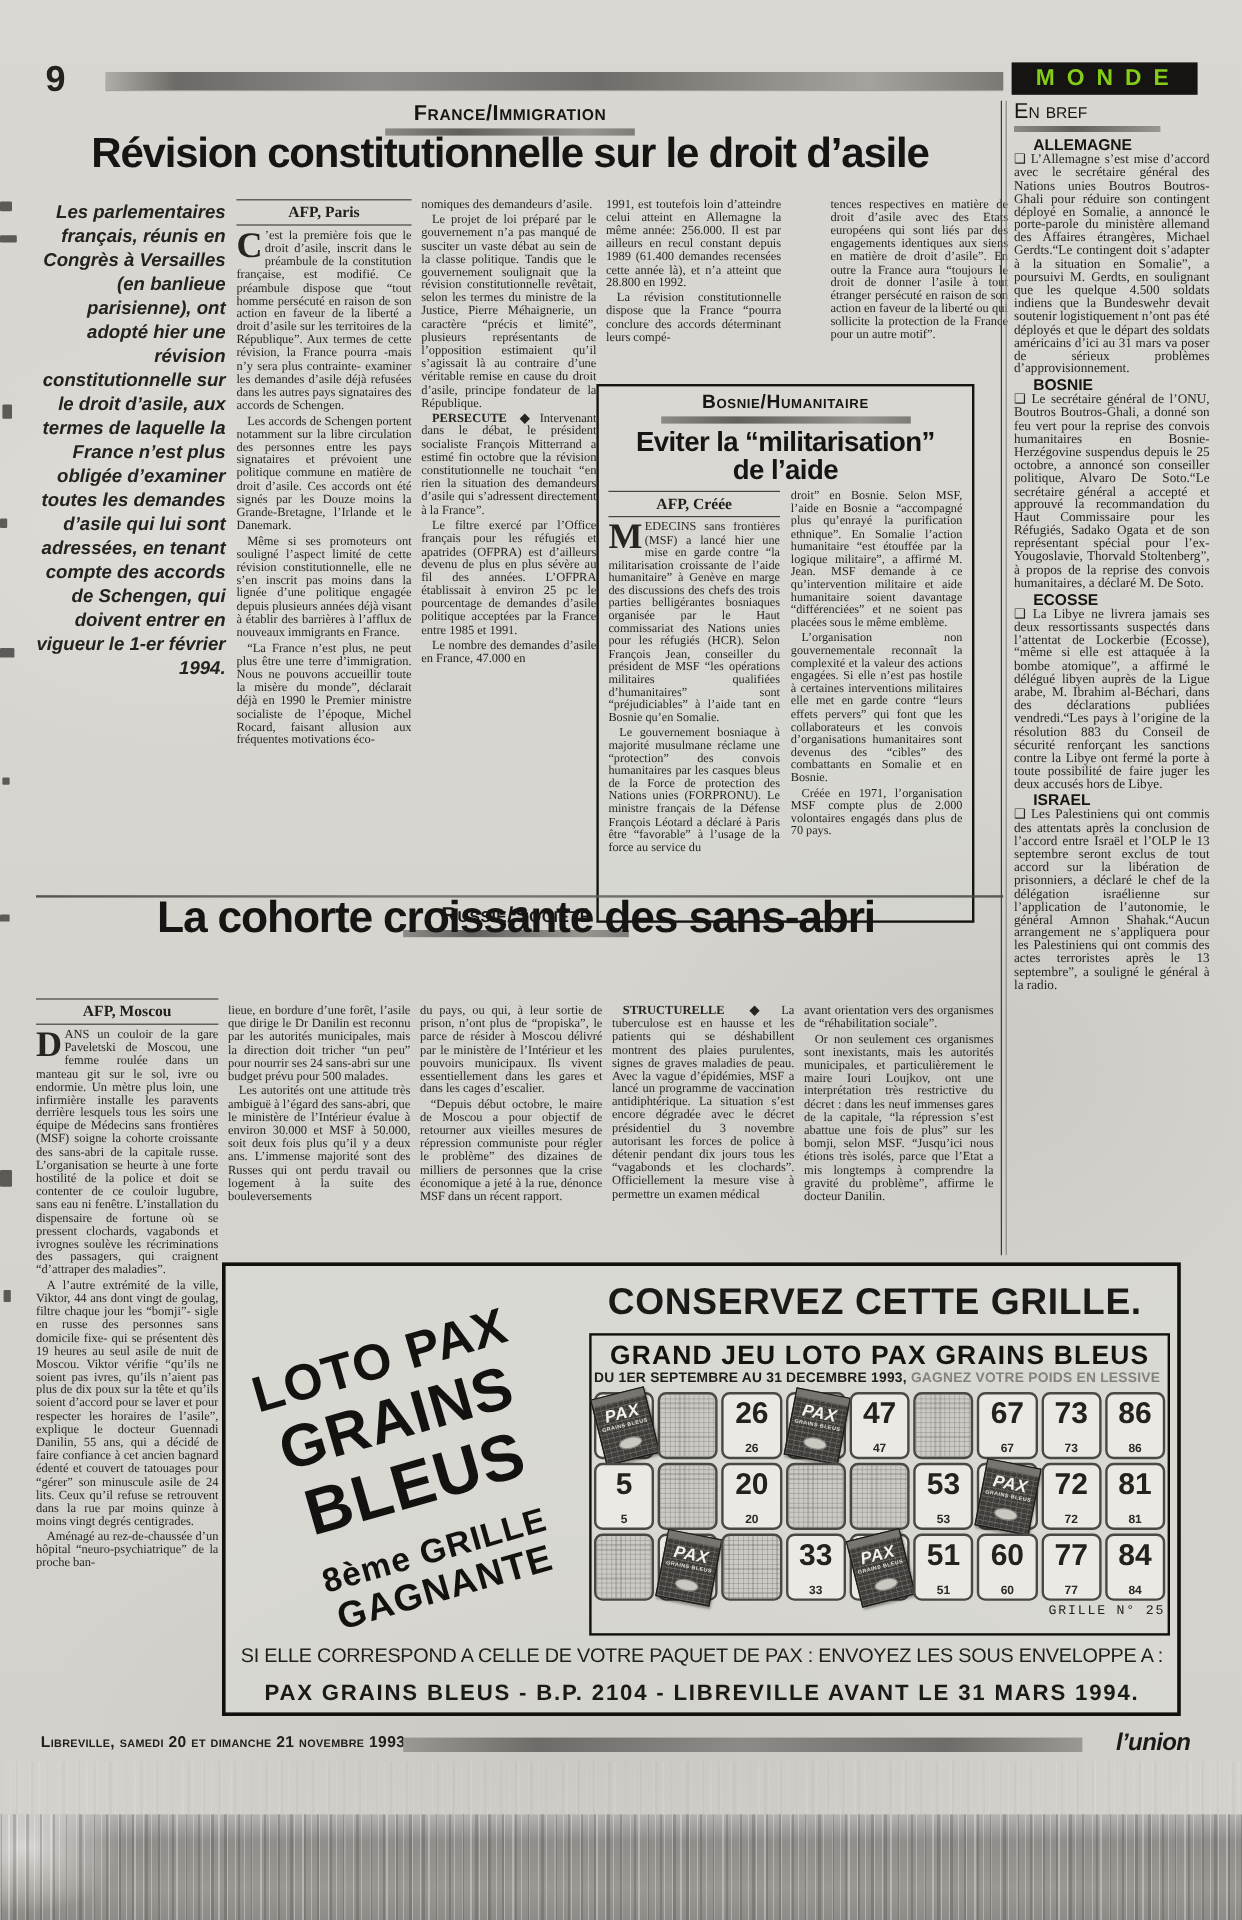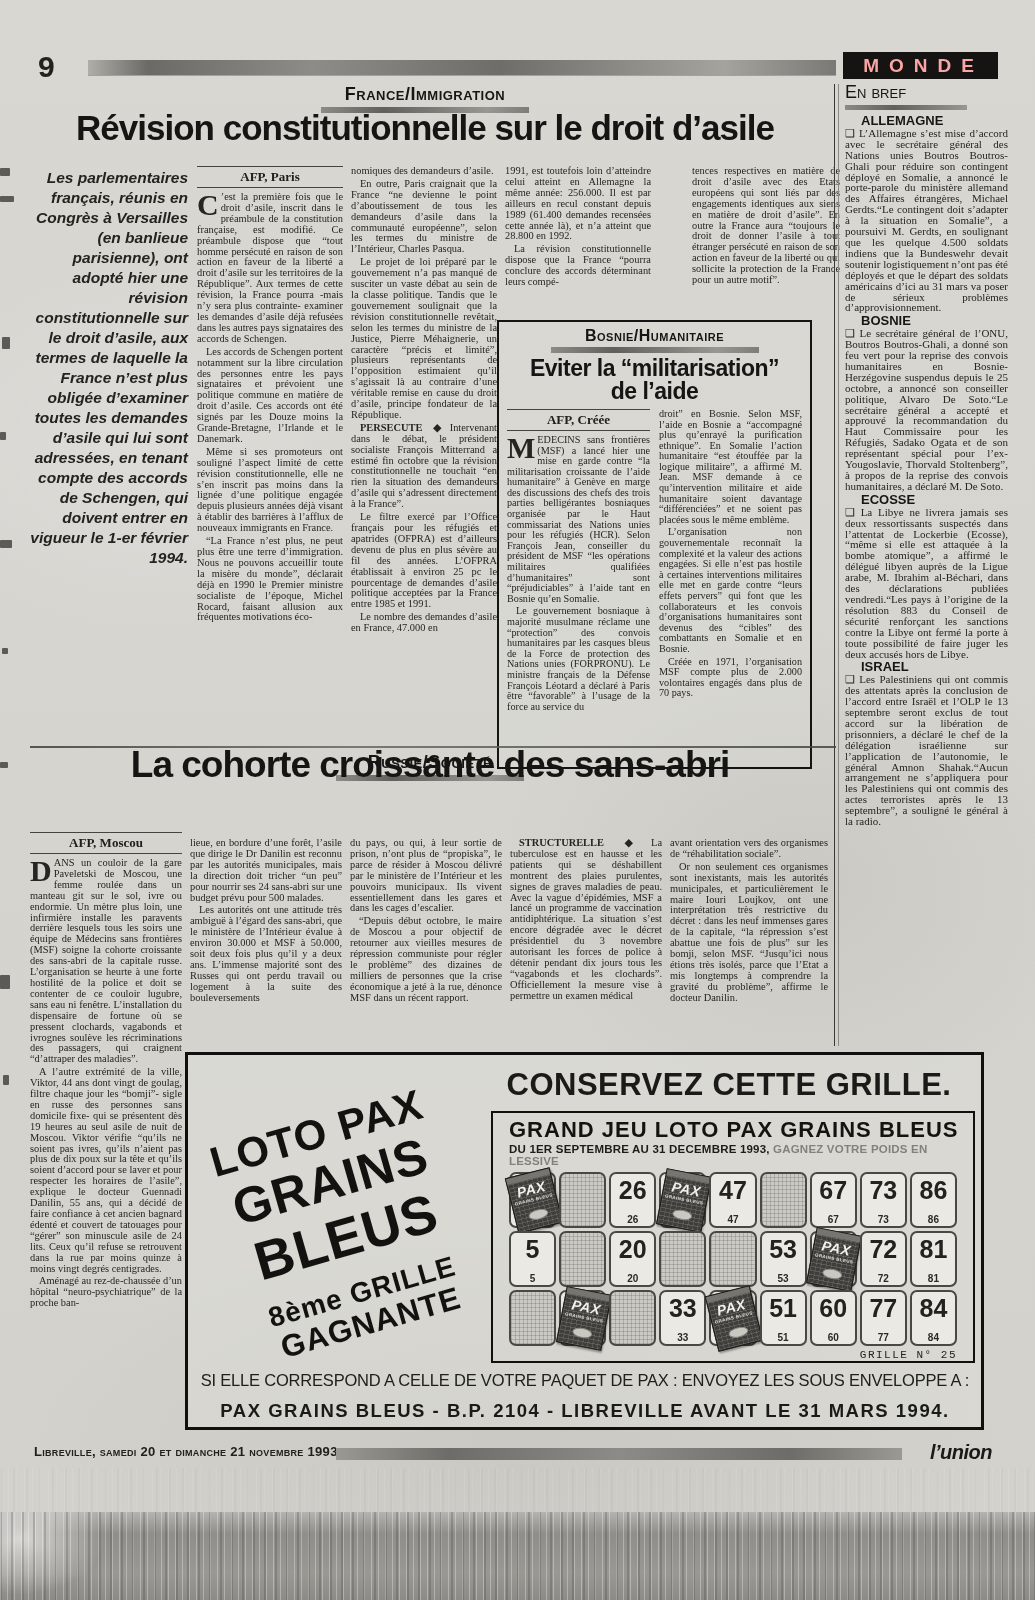--- a/index.html
+++ b/index.html
@@ -9,21 +9,21 @@
       radial-gradient(ellipse 420px 320px at 14% 28%, rgba(255,255,255,.18), transparent 60%),
       radial-gradient(ellipse 520px 420px at 78% 55%, rgba(110,108,100,.10), transparent 60%),
       radial-gradient(ellipse 700px 300px at 50% 90%, rgba(120,118,112,.10), transparent 70%),
       linear-gradient(#d8d7d2,#d2d1cc);
     color:#1d1c1a;}
   .abs{position:absolute;}
   
   .page-num{font-family:"Liberation Sans",sans-serif;font-weight:700;font-size:30px;color:#23221f;}
   .top-bar{height:15px;background:linear-gradient(to right,#b0aea9,#6c6a66 8%,#8e8c88 30%,#6f6d69 55%,#a5a39e 85%,#7b7975);
     box-shadow:0 1px 0 rgba(0,0,0,.25);}
-  .monde{background:#151412;color:#fca5a5;text-align:center;font-family:"Liberation Sans",sans-serif;
+  .monde{background:#151412;color:#84cc16;text-align:center;font-family:"Liberation Sans",sans-serif;
     font-weight:700;font-size:19px;letter-spacing:10px;line-height:27px;padding-left:6px;}
   
   .kicker{font-family:"Liberation Sans",sans-serif;font-weight:700;font-variant:small-caps;
     font-size:18px;color:#171614;text-align:center;letter-spacing:.5px;}
   .kicker-bar{height:6px;margin:2px auto 0;background:linear-gradient(to right,#8d8b87,#62605c 30%,#999792 80%,#7e7c78);}
   .headline{font-family:"Liberation Sans",sans-serif;font-weight:700;color:#161514;text-align:center;
     letter-spacing:-1px;line-height:1.02;}
   .standfirst{font-family:"Liberation Sans",sans-serif;font-weight:700;font-style:italic;
     font-size:15.5px;line-height:20px;text-align:right;color:#242320;}
   .byline{font-family:"Liberation Serif",serif;font-weight:700;font-size:13px;text-align:center;
@@ -49,21 +49,21 @@
   .hrule{height:1.5px;background:linear-gradient(to right,#403f3c,#6b6965 40%,#45443f);opacity:.85;}
   
   .ad{border:3px solid #11100e;box-sizing:border-box;background:rgba(224,223,217,.45);}
   .rot{transform:rotate(-16deg);transform-origin:50% 50%;text-align:center;
     font-family:"Liberation Sans",sans-serif;font-weight:700;color:#131210;}
   .rl{letter-spacing:1px;line-height:1.1;}
   .rl0{font-size:42px;}.rl1{font-size:50px;}.rl2{font-size:54px;}
   .rl3{font-size:28px;margin-top:12px;}.rl4{font-size:31px;}
   .conservez{font-family:"Liberation Sans",sans-serif;font-weight:700;font-size:31px;letter-spacing:.5px;
     text-align:center;color:#1b1a18;}
-  .innerbox{border:2px solid #11100e;box-sizing:border-box;padding:4px 16px;}
+  .innerbox{border:2px solid #11100e;box-sizing:border-box;padding:4px 2px;}
   .grandjeu{font-family:"Liberation Sans",sans-serif;font-weight:700;font-size:22px;letter-spacing:1px;
     text-align:center;color:#14130f;white-space:nowrap;}
   .adsub{font-family:"Liberation Sans",sans-serif;font-weight:700;font-size:11.5px;letter-spacing:.2px;text-align:left;}
   .adsub .prize{color:#83817c;}
   .grid{display:grid;grid-template-columns:repeat(9,1fr);gap:3px;margin-top:5px;}
   .cell{position:relative;height:56px;border:2px solid #4a4844;border-radius:7px;background:#eae9e3;box-sizing:border-box;}
   .cell.blank{background:
       repeating-linear-gradient(0deg, rgba(105,103,98,.30) 0 1px, transparent 1px 4px),
       repeating-linear-gradient(90deg, rgba(105,103,98,.30) 0 1px, transparent 1px 4px),
       #cbcac4;}
@@ -128,21 +128,20 @@
     <div class="byline">AFP, Paris</div>
     <div class="bodycol" style="height:552px;">
         <p class="dc"><span class="dcl">C</span>’est la première fois que le droit d’asile, inscrit dans le préambule de la constitution française, est modifié. Ce préambule dispose que “tout homme persécuté en raison de son action en faveur de la liberté a droit d’asile sur les territoires de la République”. Aux termes de cette révision, la France pourra -mais n’y sera plus contrainte- examiner les demandes d’asile déjà refusées dans les autres pays signataires des accords de Schengen.</p>
         <p>Les accords de Schengen portent notamment sur la libre circulation des personnes entre les pays signataires et prévoient une politique commune en matière de droit d’asile. Ces accords ont été signés par les Douze moins la Grande-Bretagne, l’Irlande et le Danemark.</p>
         <p>Même si ses promoteurs ont souligné l’aspect limité de cette révision constitutionnelle, elle ne s’en inscrit pas moins dans la lignée d’une politique engagée depuis plusieurs années déjà visant à établir des barrières à l’afflux de nouveaux immigrants en France.</p>
         <p>“La France n’est plus, ne peut plus être une terre d’immigration. Nous ne pouvons accueillir toute la misère du monde”, déclarait déjà en 1990 le Premier ministre socialiste de l’époque, Michel Rocard, faisant allusion aux fréquentes motivations éco-</p>
       </div>
   </div>
   <div class="abs bodycol" style="left:351px;top:166px;width:146px;height:578px;">
       <p class="cont">nomiques des demandeurs d’asile.</p>
-      <p>En outre, Paris craignait que la France “ne devienne le point d’aboutissement de tous les demandeurs d’asile dans la communauté européenne”, selon les termes du ministre de l’Intérieur, Charles Pasqua.</p>
       <p>Le projet de loi préparé par le gouvernement n’a pas manqué de susciter un vaste débat au sein de la classe politique. Tandis que le gouvernement soulignait que la révision constitutionnelle revêtait, selon les termes du ministre de la Justice, Pierre Méhaignerie, un caractère “précis et limité”, plusieurs représentants de l’opposition estimaient qu’il s’agissait là au contraire d’une véritable remise en cause du droit d’asile, principe fondateur de la République.</p>
       <p><b>PERSECUTE ◆</b>Intervenant dans le débat, le président socialiste François Mitterrand a estimé fin octobre que la révision constitutionnelle ne touchait “en rien la situation des demandeurs d’asile qui s’adressent directement à la France”.</p>
       <p>Le filtre exercé par l’Office français pour les réfugiés et apatrides (OFPRA) est d’ailleurs devenu de plus en plus sévère au fil des années. L’OFPRA établissait à environ 25 pc le pourcentage de demandes d’asile politique acceptées par la France entre 1985 et 1991.</p>
       <p>Le nombre des demandes d’asile en France, 47.000 en</p>
     </div>
   <div class="abs bodycol" style="left:505px;top:166px;width:146px;height:150px;">
       <p class="cont">1991, est toutefois loin d’atteindre celui atteint en Allemagne la même année: 256.000. Il est par ailleurs en recul constant depuis 1989 (61.400 demandes recensées cette année là), et n’a atteint que 28.800 en 1992.</p>
       <p>La révision constitutionnelle dispose que la France “pourra conclure des accords déterminant leurs compé-</p>
     </div>
   <div class="abs bodycol" style="left:692px;top:166px;width:148px;height:150px;">

